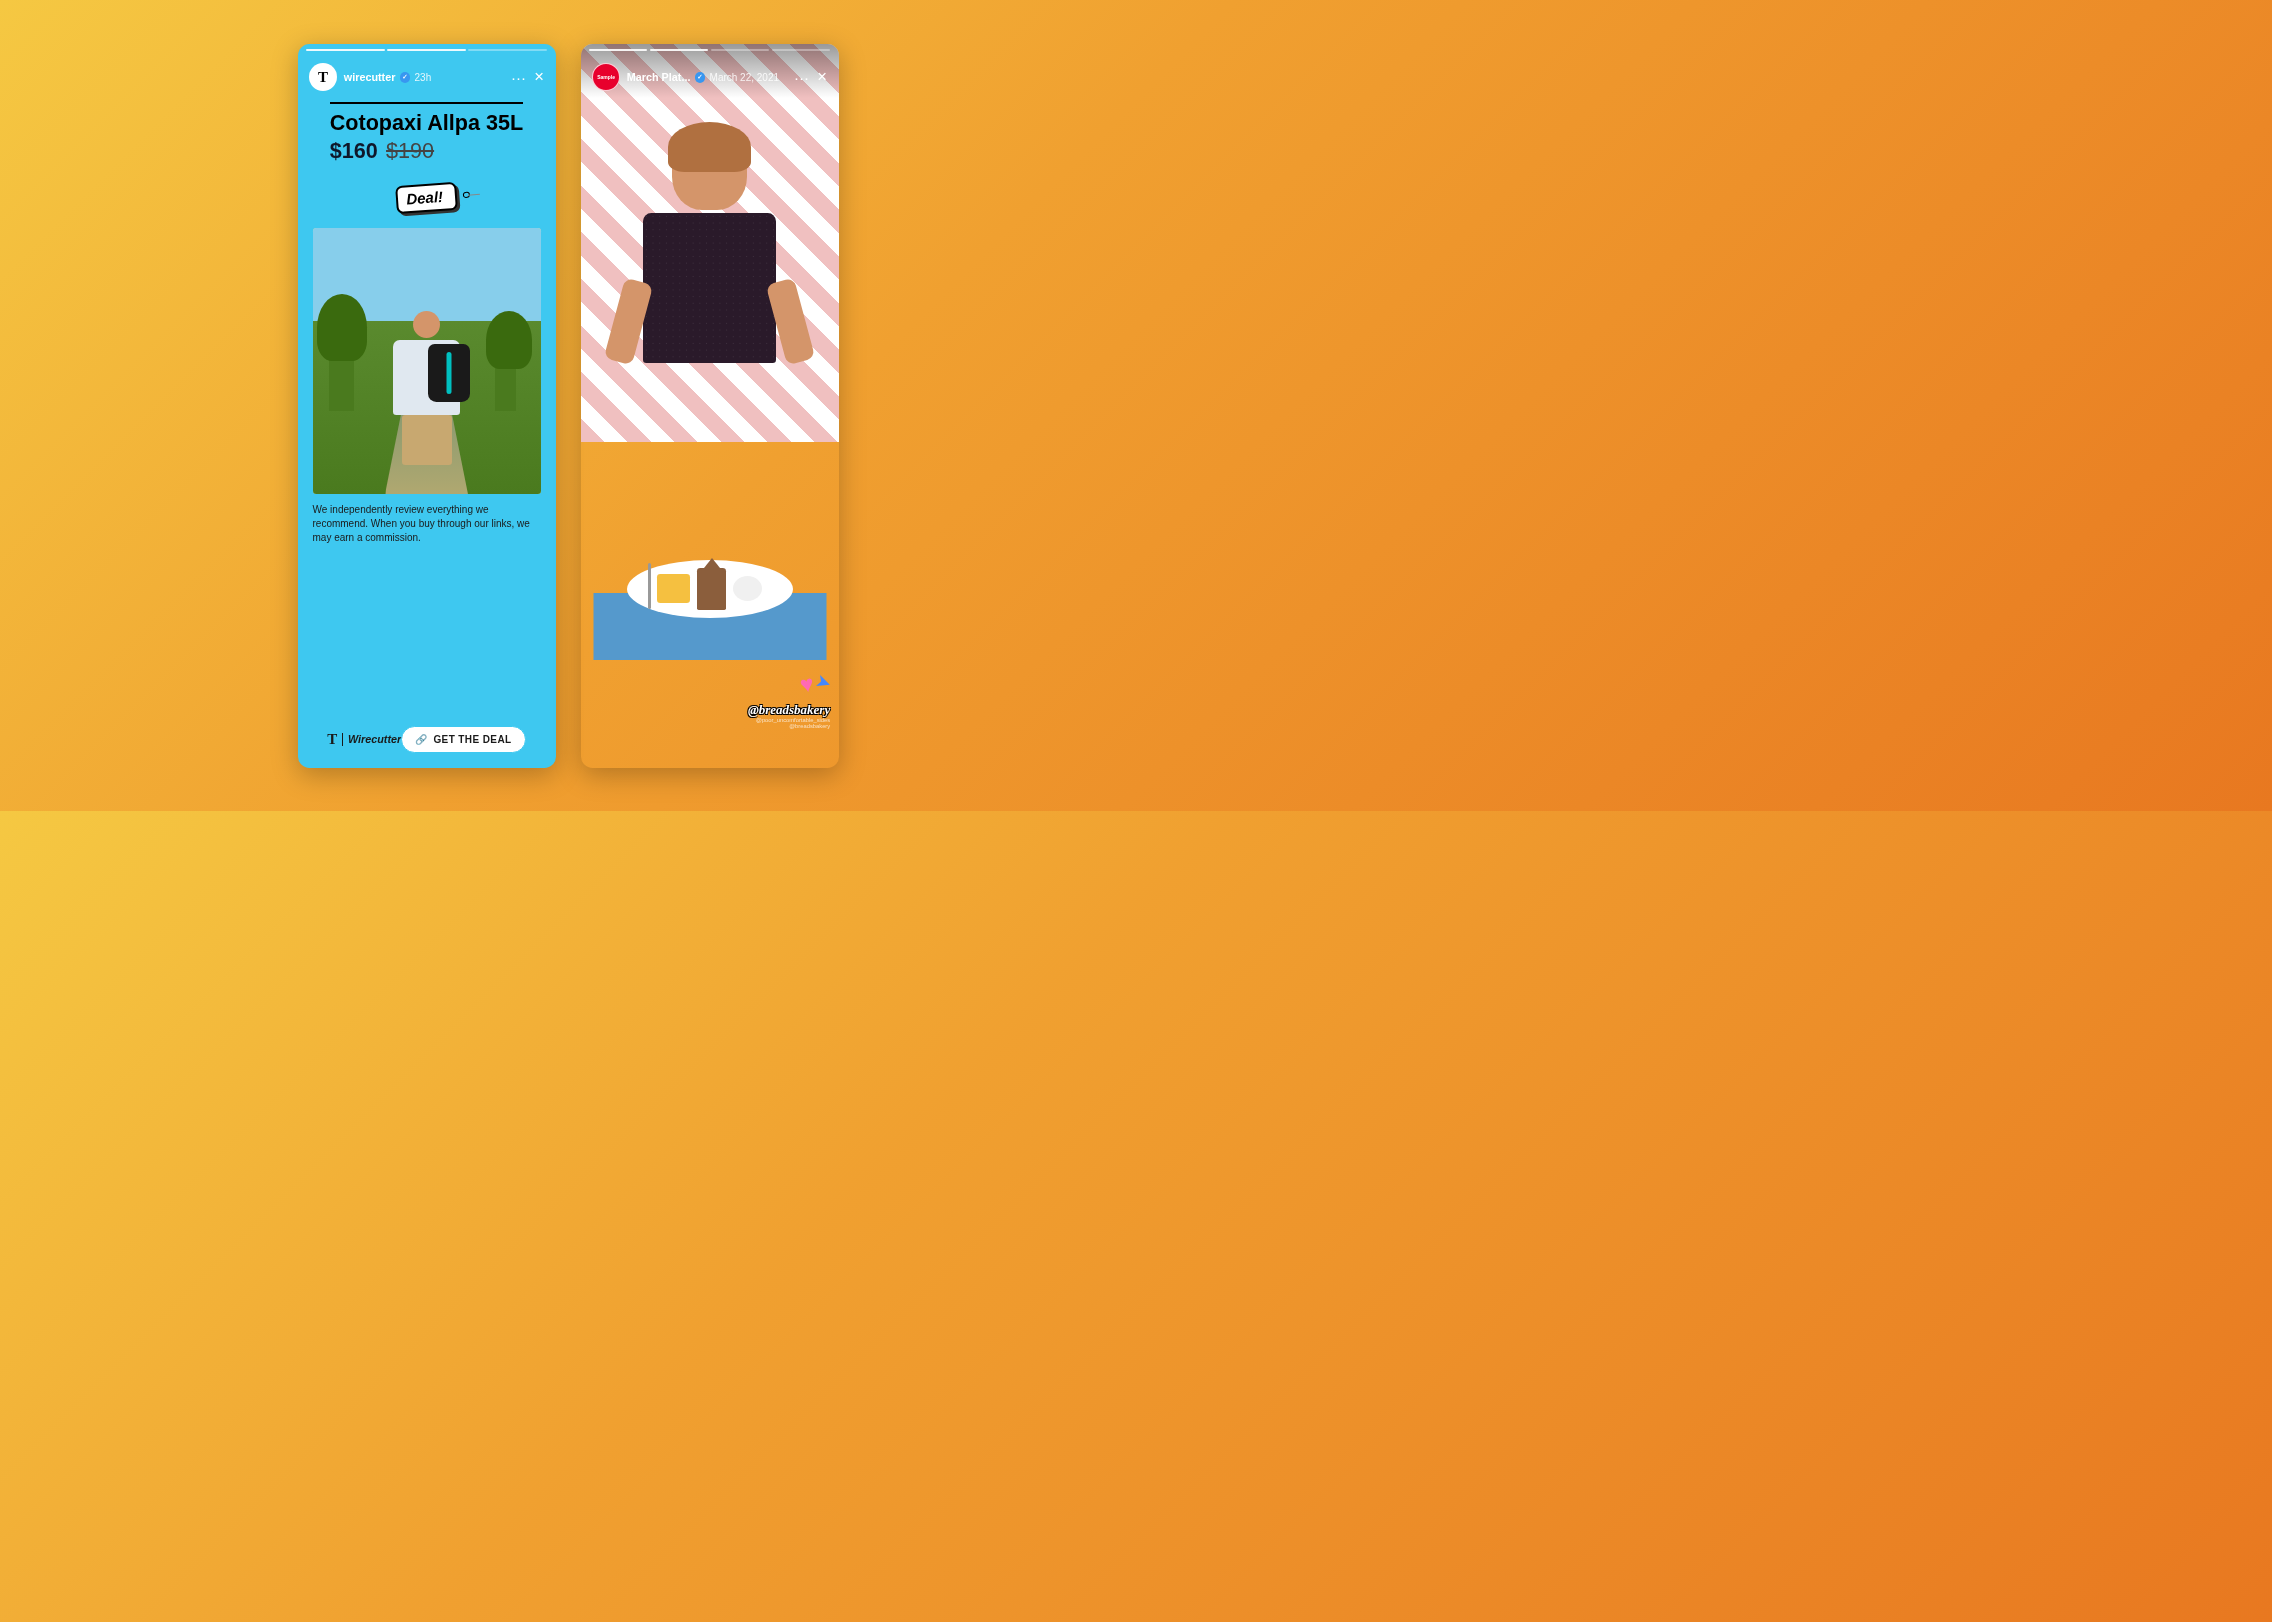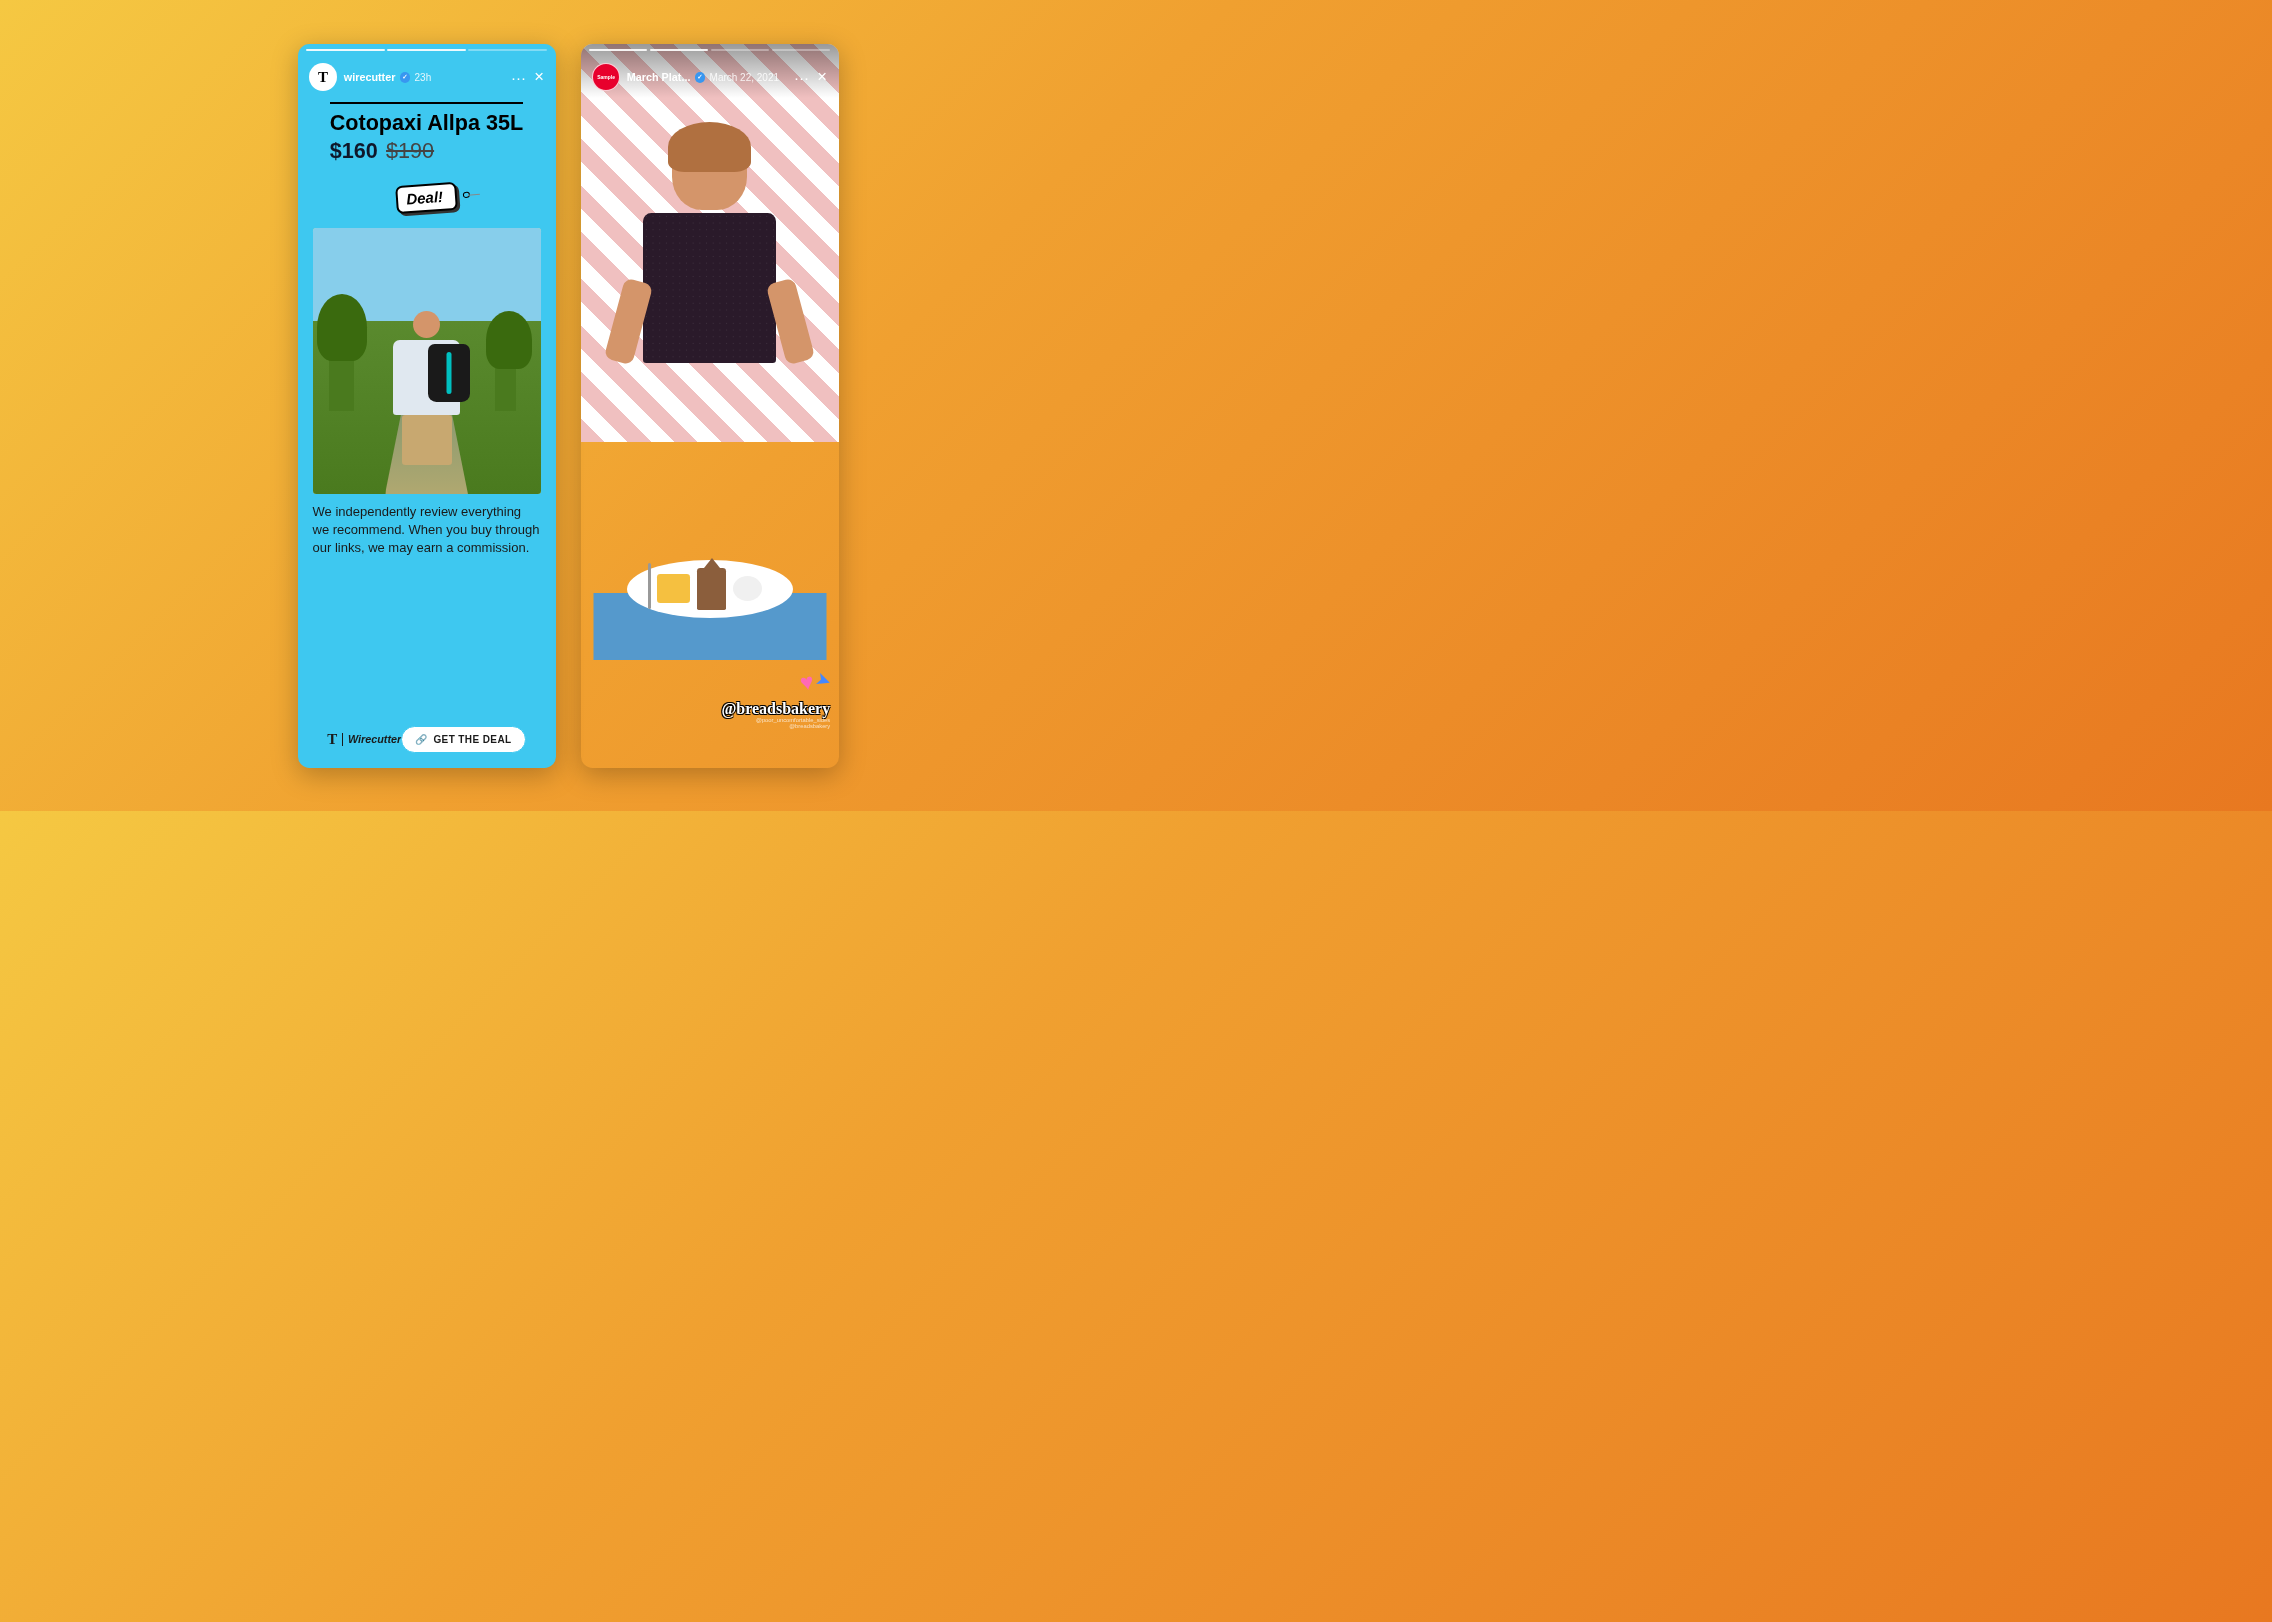--- a/index.html
+++ b/index.html
@@ -279,21 +279,21 @@
 
     .person-pants {
       width: 50px;
       height: 50px;
       background: #c8a870;
       border-radius: 3.3px;
       margin: 0 auto;
     }
 
     .wc-disclaimer {
-      font-size: 13px;
+      font-size: 10px;
       color: #1a1a1a;
       line-height: 1.4;
       margin-bottom: 10px;
     }
 
     .wc-footer {
       display: flex;
       align-items: center;
       justify-content: space-between;
       margin-top: auto;
@@ -534,24 +534,25 @@
     }
 
     .arrow-blue {
       font-size: 18.3px;
       color: #4488ff;
       transform: rotate(20deg);
       display: inline-block;
     }
 
     .bakery-handle {
-      font-size: 16px;
+      font-size: 13px;
       font-weight: 900;
       color: #fff;
       text-shadow: 0.8px 0.8px 0 #000, -0.8px -0.8px 0 #000, 0.8px -0.8px 0 #000, -0.8px 0.8px 0 #000;
+      font-style: italic;
       font-family: Georgia, serif;
     }
 
     .bakery-small-credit {
       font-size: 5.8px;
       color: rgba(255,255,255,0.7);
       position: absolute;
       bottom: -11.6px;
       right: 0;
     }

